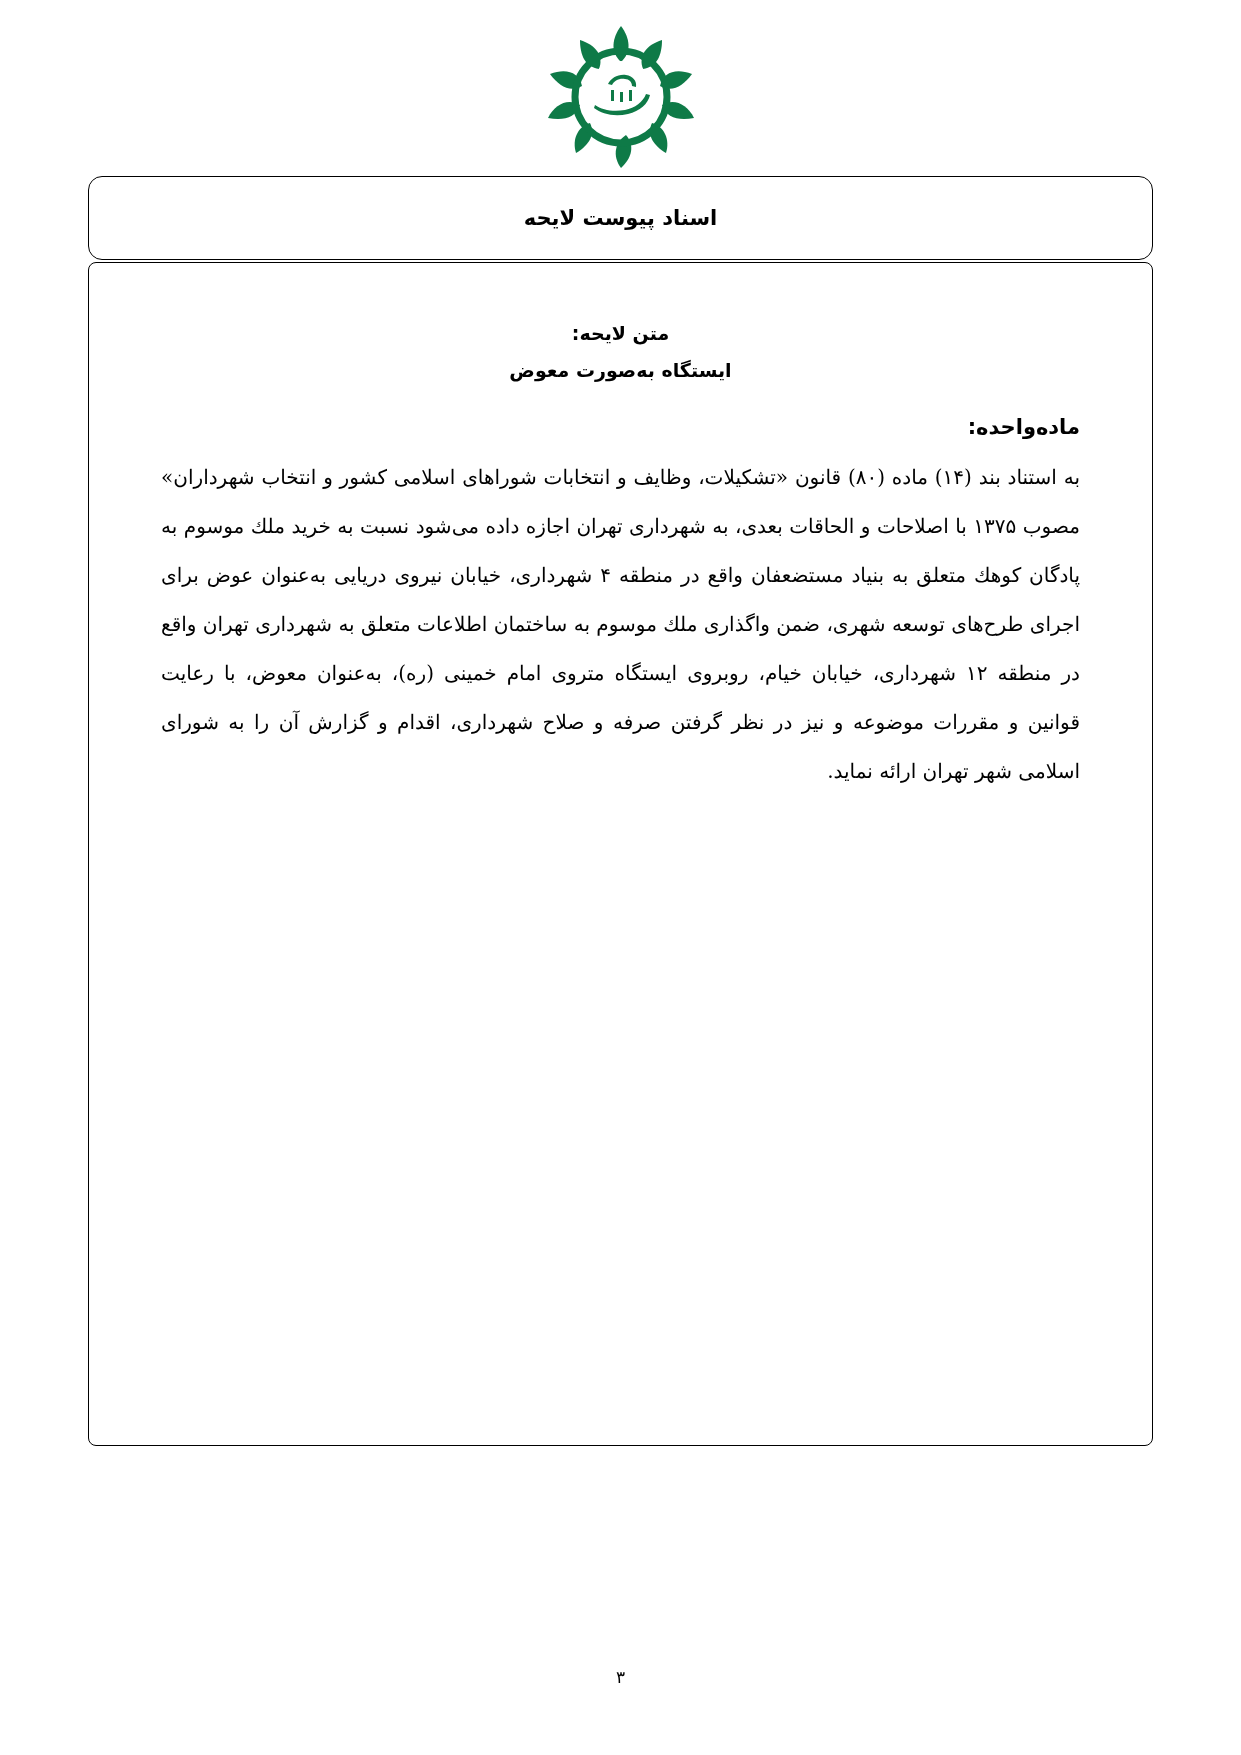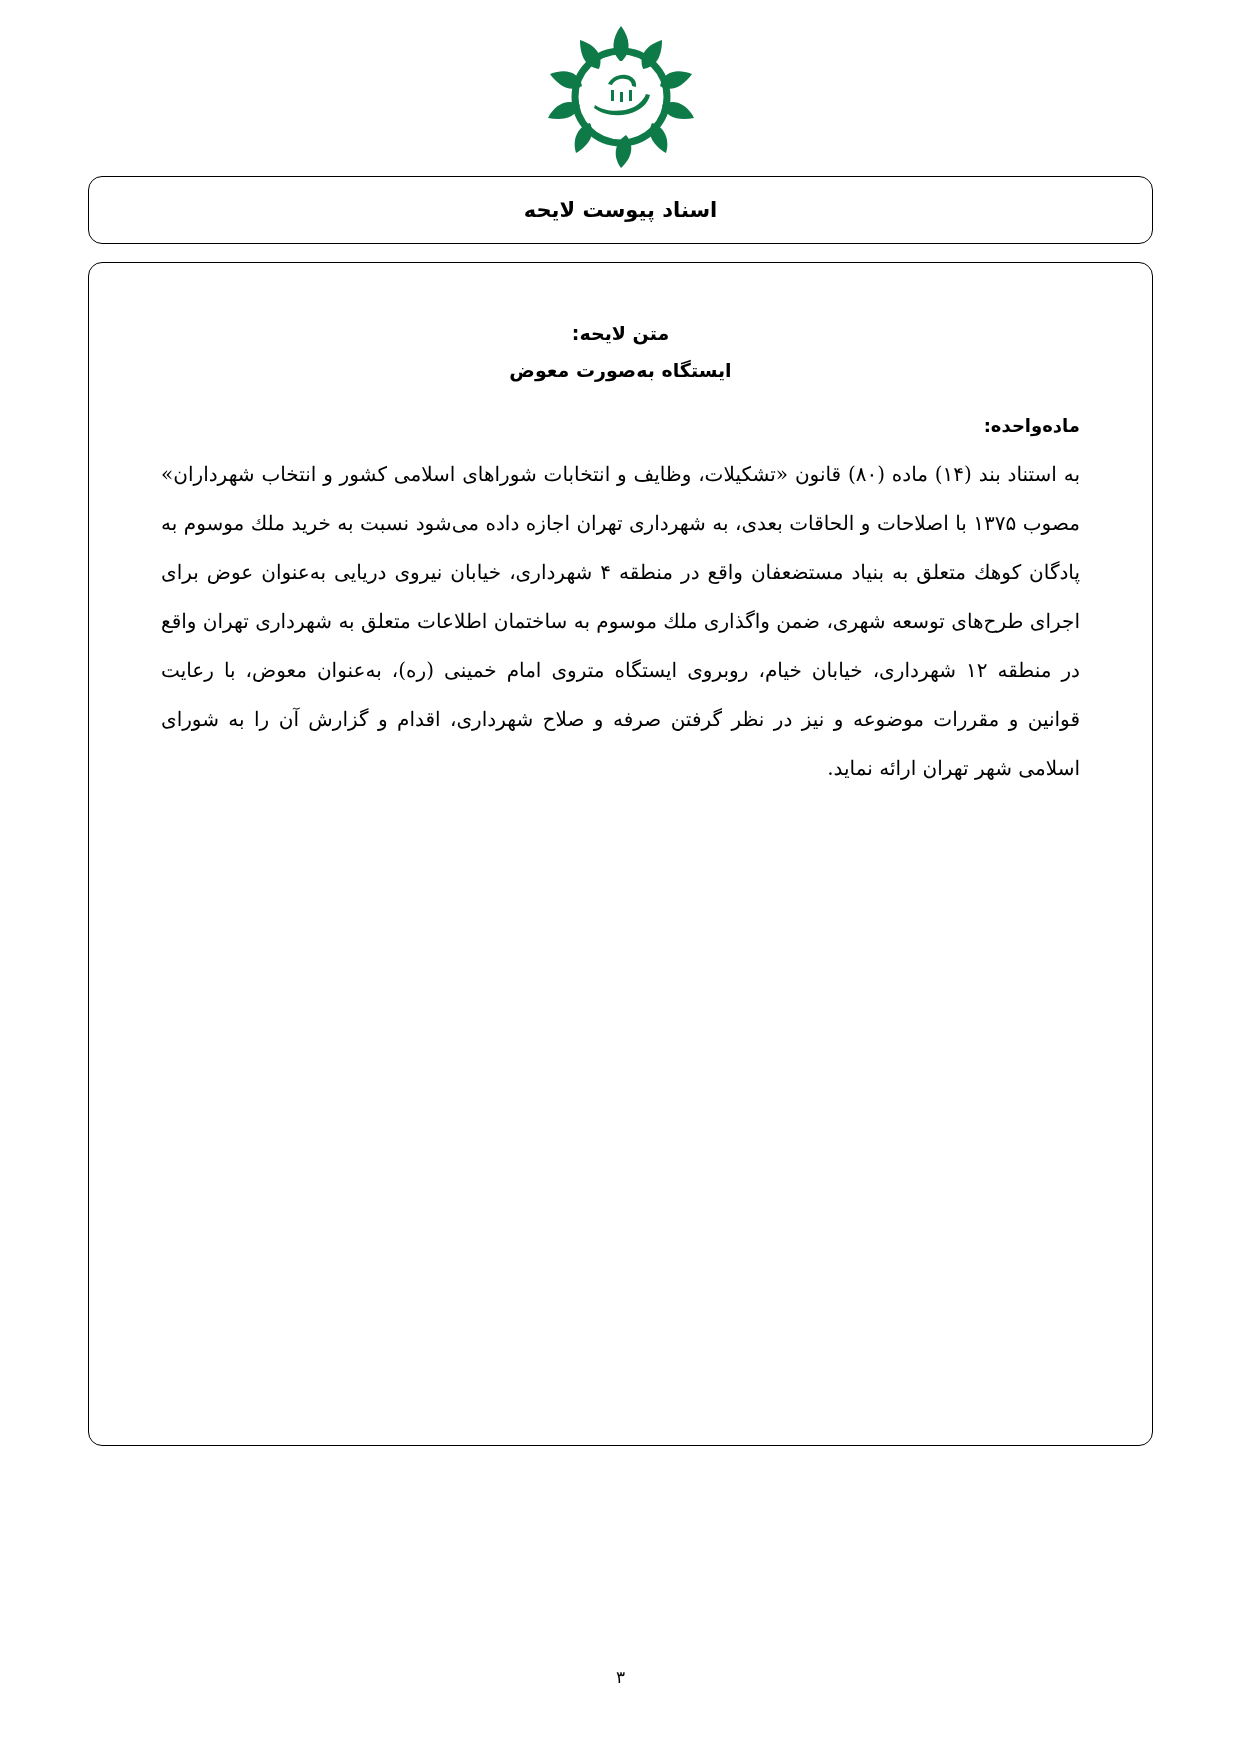--- a/index.html
+++ b/index.html
@@ -35,21 +35,21 @@
   .logo-svg {
     display: block;
   }
 
   
   .title-box {
     position: absolute;
     top: 176px;
     right: 88px;
     left: 88px;
-    height: 68px;
+    height: 84px;
     border: 1.5px solid #000;
     border-radius: 14px;
     display: flex;
     align-items: center;
     justify-content: center;
     box-sizing: border-box;
   }
   .title-text {
     font-size: 21px;
     font-weight: bold;
@@ -57,39 +57,39 @@
   }
 
   
   .content-box {
     position: absolute;
     top: 262px;
     right: 88px;
     left: 88px;
     height: 1184px;
     border: 1.5px solid #000;
-    border-radius: 14px;
+    border-radius: 8px;
     box-sizing: border-box;
     padding: 52px 72px 40px 72px;
   }
 
   .doc-heading {
     text-align: center;
     font-size: 19px;
     font-weight: bold;
     line-height: 1.95;
     margin: 0 0 4px 0;
   }
   .doc-heading .line1 { display: block; }
   .doc-heading .line2 { display: block; }
   .doc-heading .line3 { display: block; }
 
   .section-label {
     margin-top: 26px;
-    font-size: 18px;
+    font-size: 21px;
     font-weight: bold;
     text-align: right;
   }
 
   .body-text {
     margin-top: 14px;
     font-family: "DejaVu Serif", "Liberation Serif", serif;
     font-size: 20px;
     line-height: 2.45;
     text-align: justify;

